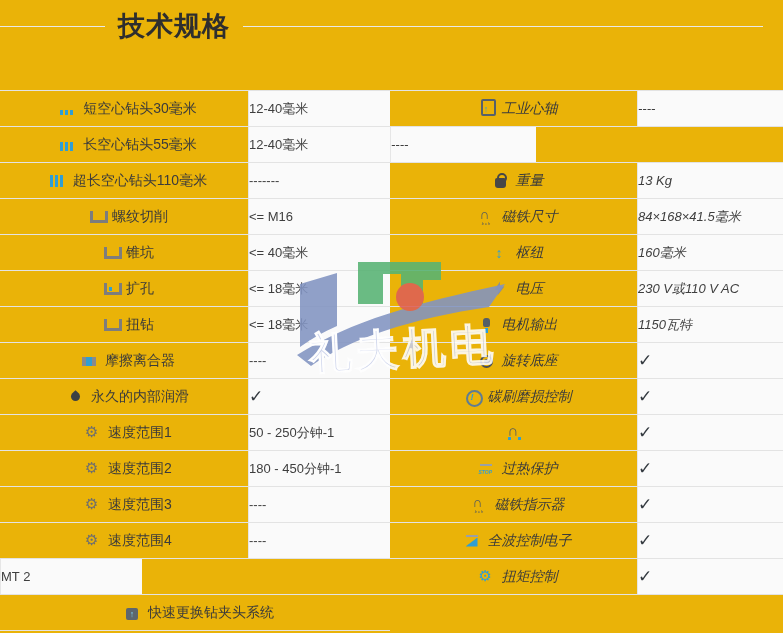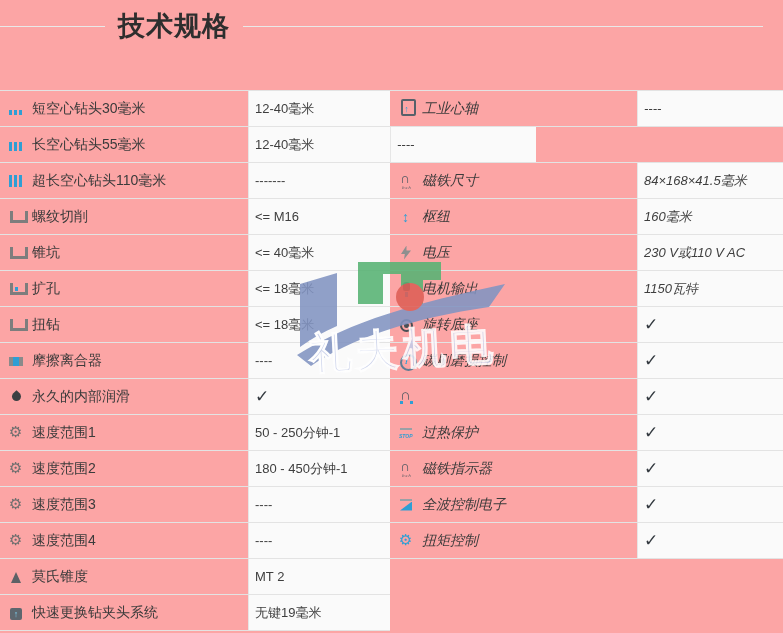--- a/index.html
+++ b/index.html
@@ -4,21 +4,21 @@
 <style>
   * { box-sizing: border-box; margin: 0; padding: 0; }
   body {
     font-family: "Liberation Sans", "DejaVu Sans", sans-serif;
     background: #ffffff;
   }
   .page {
     position: relative;
     width: 783px;
     height: 633px;
-    background: #fca5a5;
+    background: #eab308;
     overflow: hidden;
   }
 
   
   .header {
     position: absolute;
     top: 0; left: 0; right: 0;
     height: 52px;
     display: flex;
     align-items: center;
@@ -50,33 +50,33 @@
     height: 36px;
     border-bottom: 1px solid #e3e3e3;
     align-items: stretch;
   }
   .label-cell {
     flex: 1;
     display: flex;
     align-items: center;
     padding-left: 9px;
     overflow: hidden;
+    justify-content: center;
   }
   .label-text {
     font-size: 14px;
     color: #3b3b3b;
     white-space: nowrap;
   }
   .value-cell {
     flex: 0 0 auto;
     display: flex;
     align-items: center;
     background: #fafafa;
     border-left: 1px solid #e6e6e6;
-    padding-left: 6px;
   }
   .spec-table.left  .value-cell { width: 142px; }
   .spec-table.right .value-cell { width: 146px; }
   .value-text { font-size: 13px; color: #3e3e3e; white-space: nowrap; }
   .value-text.check { font-size: 17px; font-weight: bold; color: #343a40; }
 
   
   .icon {
     position: relative;
     display: inline-block;
@@ -355,51 +355,53 @@
         <div class="spec-row">
           <div class="label-cell">
             <span class="icon gear-icon"></span>
             <span class="label-text">速度范围4</span>
           </div>
           <div class="value-cell">
             <span class="value-text">----</span>
           </div>
         </div>
         <div class="spec-row">
-          <div class="label-cell">
-            <span class="icon morse-taper-icon"></span>
-            <span class="label-text">莫氏锥度</span>
-          </div>
           <div class="value-cell">
             <span class="value-text">MT 2</span>
           </div>
         </div>
         <div class="spec-row">
           <div class="label-cell">
             <span class="icon chuck-system-icon"></span>
             <span class="label-text">快速更换钻夹头系统</span>
           </div>
-          <div class="value-cell">
-            <span class="value-text">无键19毫米</span>
-          </div>
         </div>
       </div>
     <div class="spec-table right">
         <div class="spec-row">
           <div class="label-cell">
             <span class="icon industrial-arbor-icon"></span>
             <span class="label-text">工业心轴</span>
           </div>
           <div class="value-cell">
             <span class="value-text">----</span>
           </div>
         </div>
         <div class="spec-row">
           <div class="value-cell">
             <span class="value-text">----</span>
+          </div>
+        </div>
+        <div class="spec-row">
+          <div class="label-cell">
+            <span class="icon weight-icon"></span>
+            <span class="label-text">重量</span>
+          </div>
+          <div class="value-cell">
+            <span class="value-text">13 Kg</span>
           </div>
         </div>
         <div class="spec-row">
           <div class="label-cell">
             <span class="icon magnet-icon"></span>
             <span class="label-text">磁铁尺寸</span>
           </div>
           <div class="value-cell">
             <span class="value-text">84×168×41.5毫米</span>
           </div>

